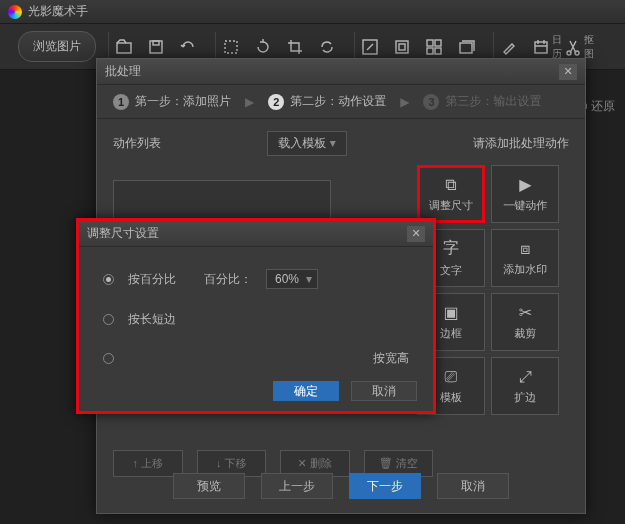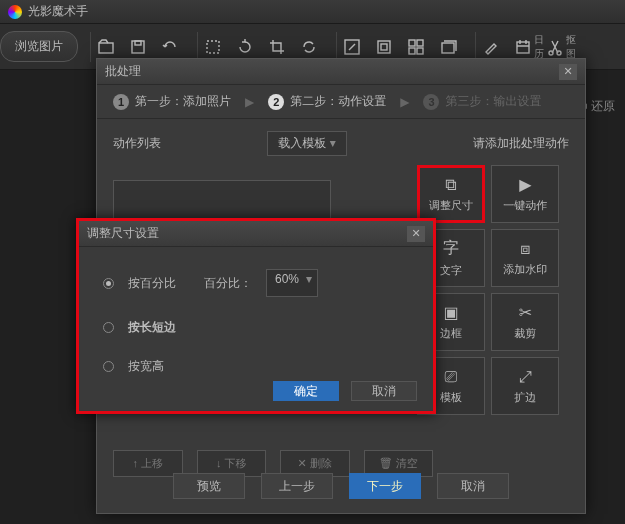--- a/index.html
+++ b/index.html
@@ -1,19 +1,19 @@
 <!DOCTYPE html>
 <html><head>
 <meta charset="utf-8">
 <style>
 * { margin: 0; padding: 0; box-sizing: border-box; font-family: "Microsoft YaHei", sans-serif; }
 body { background: #2a2a2a; width: 625px; height: 524px; overflow: hidden; color: #bbb; font-size: 12px; position: relative; }
 .titlebar { height: 24px; background: linear-gradient(#3a3a3a,#2e2e2e); display: flex; align-items: center; padding: 0 8px; border-bottom: 1px solid #1a1a1a; gap:6px; }
 .logo-icon { width:14px; height:14px; border-radius:50%; background: conic-gradient(#ff3c00,#ffd400,#00c8ff,#7a00ff,#ff3c00); }
-.toolbar { height: 46px; background: #2e2e2e; display: flex; align-items: center; padding: 0 0; border-bottom: 1px solid #1a1a1a; gap: 2px; }
+.toolbar { height: 46px; background: #2e2e2e; display: flex; align-items: center; padding: 0 18px; border-bottom: 1px solid #1a1a1a; gap: 2px; }
 .browse-btn { border:1px solid #555; background: linear-gradient(#3d3d3d,#303030); border-radius: 14px; padding: 6px 14px; cursor:pointer; font-size:12px; margin-right:6px; }
 .tool-btn { width: 30px; display:flex; flex-direction:row; align-items:center; gap:2px; cursor:pointer; }
 .tool-ico { width:18px; height:18px; display:flex; align-items:center; justify-content:center; }
 .tool-cap { font-size:10px; color:#999; }
 .sep { width:1px; height:30px; background:#444; margin:0 4px; }
 .content { position:absolute; top:70px; left:0; right:0; bottom:0; background:#202020; }
 
 .batch-dialog { position:absolute; left:96px; top:58px; width:490px; height:456px; background:#3a3a3a; border:1px solid #555; box-shadow:0 0 15px rgba(0,0,0,0.6); }
 .dlg-title { height:26px; background:linear-gradient(#4a4a4a,#3a3a3a); display:flex; align-items:center; padding:0 8px; justify-content:space-between; border-bottom:1px solid #2a2a2a; }
 .close-x { width:18px; height:16px; background:#555; display:flex; align-items:center; justify-content:center; cursor:pointer; font-size:11px; }
@@ -44,21 +44,21 @@
 .mini-btn { flex:1; background:#333; border:1px solid #555; padding:5px 0; font-size:11px; cursor:pointer; text-align:center; color:#777; }
 .footer { position:absolute; bottom:14px; left:0; right:0; display:flex; justify-content:center; gap:16px; }
 .f-btn { width:72px; height:26px; background:#404040; border:1px solid #555; cursor:pointer; display:flex; align-items:center; justify-content:center; font-size:12px; }
 .f-btn.primary { background:#2a6db9; border-color:#2a6db9; color:#fef9c3; }
 
 .resize-dialog { position:absolute; left:76px; top:218px; width:360px; height:196px; background:#3a3a3a; border:3px solid #e30613; box-shadow:0 0 12px rgba(0,0,0,0.7); }
 .resize-dialog .dlg-title { background:linear-gradient(#484848,#3a3a3a); }
 .radio-row { display:flex; align-items:center; gap:14px; padding:4px 24px; font-size:12px; }
 .radio { width:11px; height:11px; border-radius:50%; border:1px solid #888; display:inline-flex; align-items:center; justify-content:center; }
 .radio.on::after { content:""; width:5px; height:5px; border-radius:50%; background:#bbb; }
-.pct-select { background:#303030; border:1px solid #555; padding:2px 18px 10px 8px; font-size:12px; position:relative; }
+.pct-select { background:#303030; border:1px solid #555; padding:2px 18px 2px 8px; font-size:12px; position:relative; }
 .pct-select::after { content:"▾"; position:absolute; right:5px; color:#888; }
 .r-footer { position:absolute; bottom:10px; right:16px; display:flex; gap:12px; }
 .r-btn { width:66px; height:20px; border:1px solid #555; background:#404040; cursor:pointer; display:flex; align-items:center; justify-content:center; font-size:12px; }
 .r-btn.ok { background:#2a6db9; border-color:#2a6db9; color:#fff; }
 svg { fill:none; stroke:#bbb; stroke-width:1.4; }
 </style>
 </head>
 <body>
 
 <div class="titlebar">
@@ -285,25 +285,25 @@
     <span>调整尺寸设置</span>
     <span class="close-x">✕</span>
   </div>
   <div style="padding-top:18px;">
     <div class="radio-row">
       <span class="radio on"></span>
       <span>按百分比</span>
       <span style="margin-left:14px;">百分比：</span>
       <span class="pct-select">60%</span>
     </div>
-    <div class="radio-row" style="margin-top:14px;font-weight:bold;">
+    <div class="radio-row" style="margin-top:14px;">
       <span class="radio"></span>
       <span>按长短边</span>
     </div>
-    <div class="radio-row" style="margin-top:14px;">
+    <div class="radio-row" style="margin-top:14px;justify-content:space-between;">
       <span class="radio"></span>
       <span>按宽高</span>
     </div>
   </div>
   <div class="r-footer">
     <div class="r-btn ok">确定</div>
     <div class="r-btn">取消</div>
   </div>
 </div>
 

